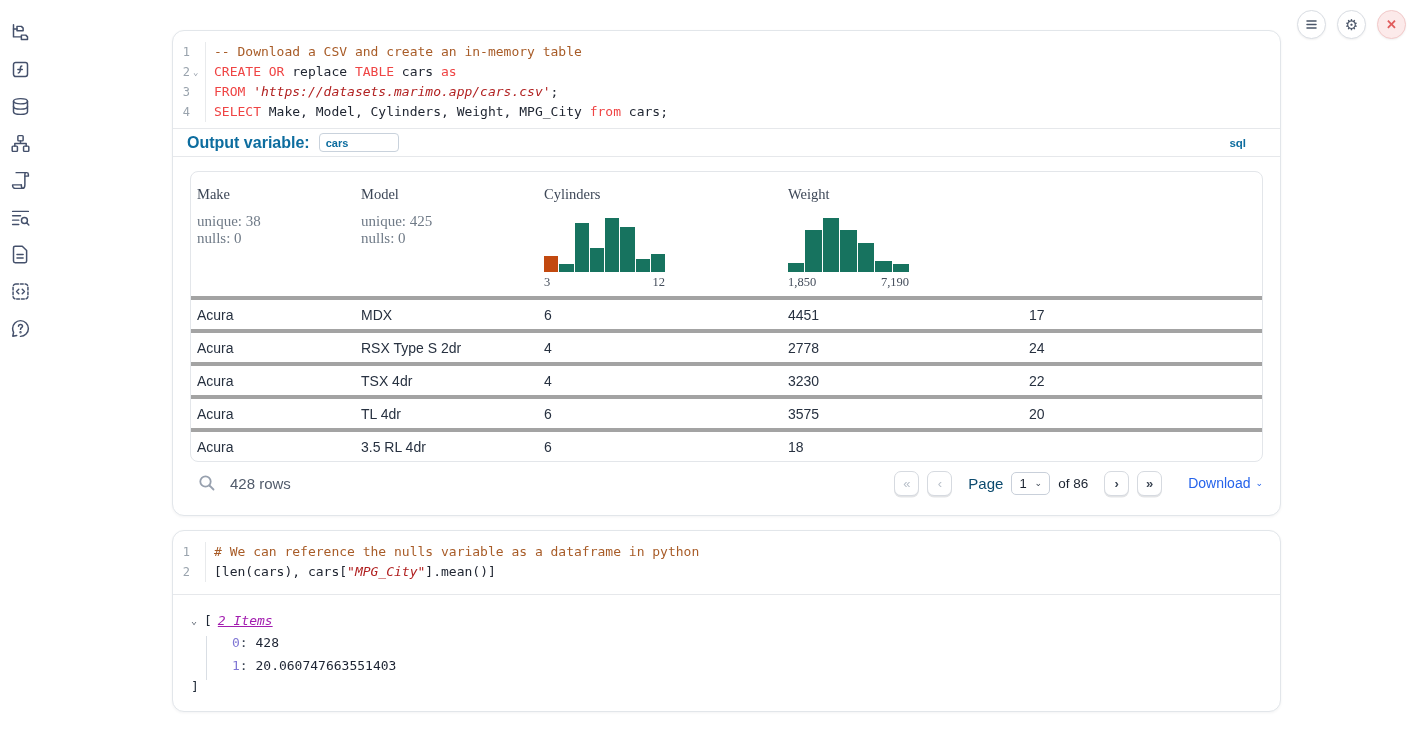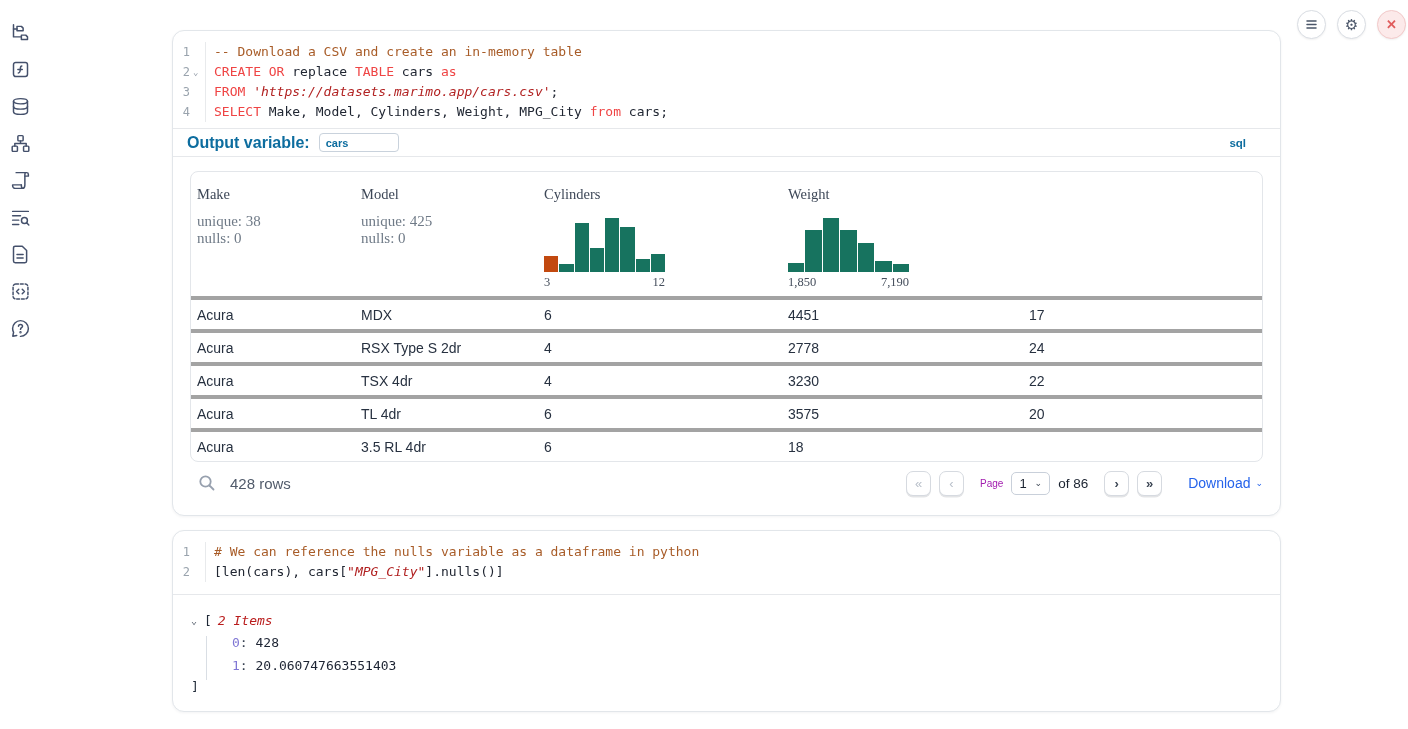--- a/index.html
+++ b/index.html
@@ -62,37 +62,37 @@
   
   .table-footer { height:42px; display:flex; align-items:center; padding:0 0 0 8px; }
   .tf-search { width:18px; height:18px; margin-right:14px; cursor:pointer; }
   .tf-search svg { stroke:#97a0ae; stroke-width:1.8; fill:none; stroke-linecap:round; }
   .tf-rows { font-size:15px; color:#515b6b; }
   .tf-right { margin-left:auto; display:flex; align-items:center; }
   .pg-btn { width:25px; height:25px; border:1px solid #d6dae0; border-radius:7px; background:#fff;
     box-shadow:0 1.5px 0 rgba(27,36,48,.12); display:flex; align-items:center; justify-content:center;
     font-size:13px; cursor:pointer; margin-left:8px; color:#3c4654; font-weight:bold; }
   .pg-btn.disabled { color:#b9c0ca; font-weight:normal; }
-  .pg-label { font-size:10px; color:#a21caf; margin:0 8px 0 16px; }
+  .pg-label { font-size:15px; color:#0c4a6e; margin:0 8px 0 16px; }
   .pg-select { display:flex; align-items:center; gap:8px; border:1px solid #c9d0da; border-radius:5px;
     height:23px; padding:0 7px; font-size:13px; color:#1b2330; cursor:pointer; }
   .pg-select .chev { font-size:9px; color:#3c4654; }
   .pg-of { font-size:13.5px; color:#1b2330; margin:0 8px; }
   .download { margin-left:26px; margin-right:0px; color:#2563eb; font-size:14px; display:flex; align-items:center;
     gap:5px; cursor:pointer; }
   .download .chev { font-size:9px; color:#2563eb; }
 
   
   .py-divider { border-top:1px solid #e6e8eb; }
   .tree-out { position:relative; padding:15px 18px 0 18px; font-family:"DejaVu Sans Mono", monospace;
     font-size:13px; color:#1f2937; }
   .tree-row1 { display:flex; align-items:center; height:20px; }
   .tree-chev { font-size:10px; color:#4b5563; width:13px; cursor:pointer; }
   .tree-bracket { color:#1f2937; }
-  .tree-count { color:#b91c1c; font-style:italic; margin-left:6px; }
+  .tree-count { color:#a21caf; font-style:italic; margin-left:6px;text-decoration:underline; }
   .tree-guide { position:absolute; left:33px; top:41px; width:1px; height:44px; background:#d9dee4; }
   .tree-entry { padding-left:41px; height:20px; line-height:20px; margin-top:3px; }
   .tree-key { color:#7f76d4; }
   .tree-colon { color:#374151; }
   .tree-val { color:#1d2433;text-align:center; }
   .tree-close { margin-top:1px; height:20px; line-height:20px; }
 </style>
 </head>
 <body>
 
@@ -348,21 +348,21 @@
             <span class="ln">1</span>
             <span class="fold"></span>
           </div>
         <div class="code-text"><span class="tk-c"># We can reference the nulls variable as a dataframe in python</span></div>
       </div>
       <div class="code-line">
         <div class="gutter">
             <span class="ln">2</span>
             <span class="fold"></span>
           </div>
-        <div class="code-text"><span>[len(cars), cars[</span><span class="tk-s">"MPG_City"</span><span>].nulls()]</span></div>
+        <div class="code-text"><span>[len(cars), cars[</span><span class="tk-s">"MPG_City"</span><span>].mean()]</span></div>
       </div>
     </div>
     <div class="py-divider"></div>
     <div class="tree-out">
       <div class="tree-row1">
         <span class="tree-chev">⌄</span>
         <span class="tree-bracket">[</span>
         <span class="tree-count">2 Items</span>
       </div>
       <div class="tree-guide"></div>

